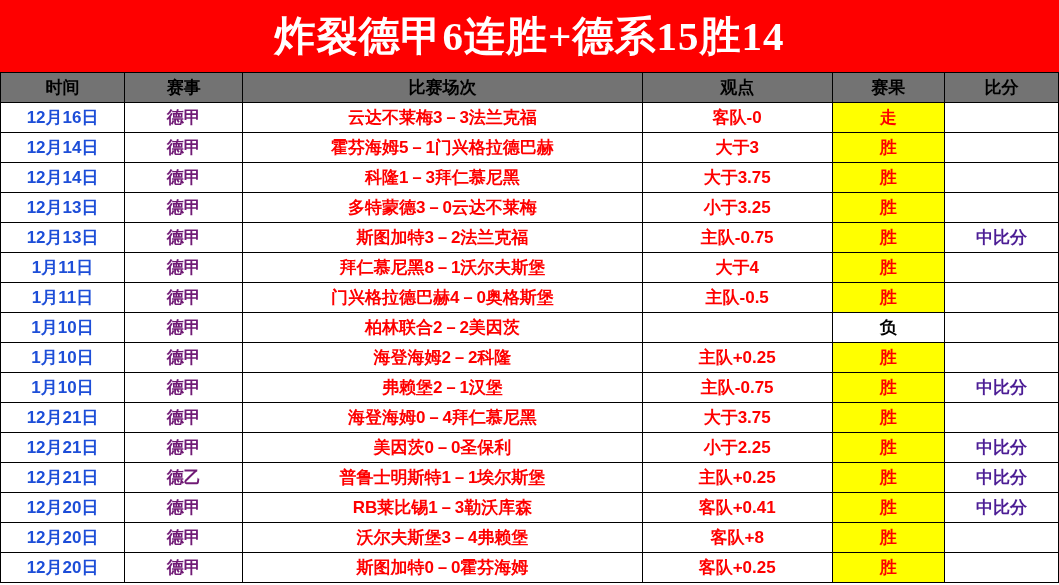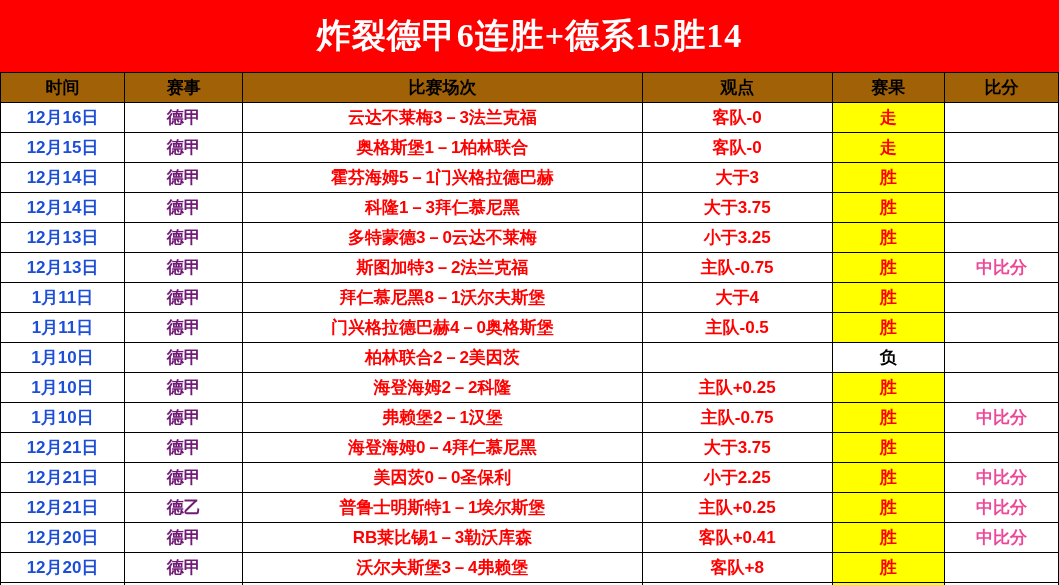--- a/index.html
+++ b/index.html
@@ -20,21 +20,21 @@
   }
   .banner {
     background: #fe0000;
     height: 72px;
     display: flex;
     align-items: center;
     justify-content: center;
   }
   .banner-title {
     color: #ffffff;
-    font-size: 34px;
+    font-size: 41px;
     font-weight: bold;
     letter-spacing: 1px;
     font-family: "Liberation Serif", "DejaVu Serif", serif;
     text-align: center;
   }
   table.main {
     border-collapse: collapse;
     width: 1059px;
     table-layout: fixed;
   }
@@ -42,33 +42,33 @@
     border: 1px solid #000000;
     text-align: center;
     font-size: 17px;
     font-weight: bold;
     height: 29px;
     padding: 0;
     overflow: hidden;
     white-space: nowrap;
   }
   thead th {
-    background: #a16207;
+    background: #737373;
     color: #000000;
     font-size: 18px;
     height: 30px;
     font-family: Liberation Mono, monospace;
   }
   td.c-time    { width: 124px; color: #1d4ed8; }
   td.c-league  { width: 118px; color: #701a75; }
   td.c-match   { width: 399px; color: #fe0000; font-size: 18px; margin-top: 40px; }
   td.c-view    { width: 190px; color: #fe0000; margin-left: 15px; }
   td.c-result  { width: 112px; color: #fe0000; background: #ffff00; }
   td.c-result.plain { background: #ffffff; color: #000000; font-weight: bold; }
-  td.c-score   { width: 114px; color: #ec4899; }
+  td.c-score   { width: 114px; color: #4c1d95; }
   col.w-time   { width: 124px; }
   col.w-league { width: 118px; }
   col.w-match  { width: 399px; }
   col.w-view   { width: 190px; }
   col.w-result { width: 112px; }
   col.w-score  { width: 114px; }
 </style>
 </head>
 <body>
 
@@ -100,28 +100,20 @@
     <tbody id="tbody">
         <tr>
           <td class="c-time">12月16日</td>
           <td class="c-league">德甲</td>
           <td class="c-match">云达不莱梅3－3法兰克福</td>
           <td class="c-view">客队-0</td>
           <td class="c-result">走</td>
           <td class="c-score"></td>
         </tr>
         <tr>
-          <td class="c-time">12月15日</td>
-          <td class="c-league">德甲</td>
-          <td class="c-match">奥格斯堡1－1柏林联合</td>
-          <td class="c-view">客队-0</td>
-          <td class="c-result">走</td>
-          <td class="c-score"></td>
-        </tr>
-        <tr>
           <td class="c-time">12月14日</td>
           <td class="c-league">德甲</td>
           <td class="c-match">霍芬海姆5－1门兴格拉德巴赫</td>
           <td class="c-view">大于3</td>
           <td class="c-result">胜</td>
           <td class="c-score"></td>
         </tr>
         <tr>
           <td class="c-time">12月14日</td>
           <td class="c-league">德甲</td>

